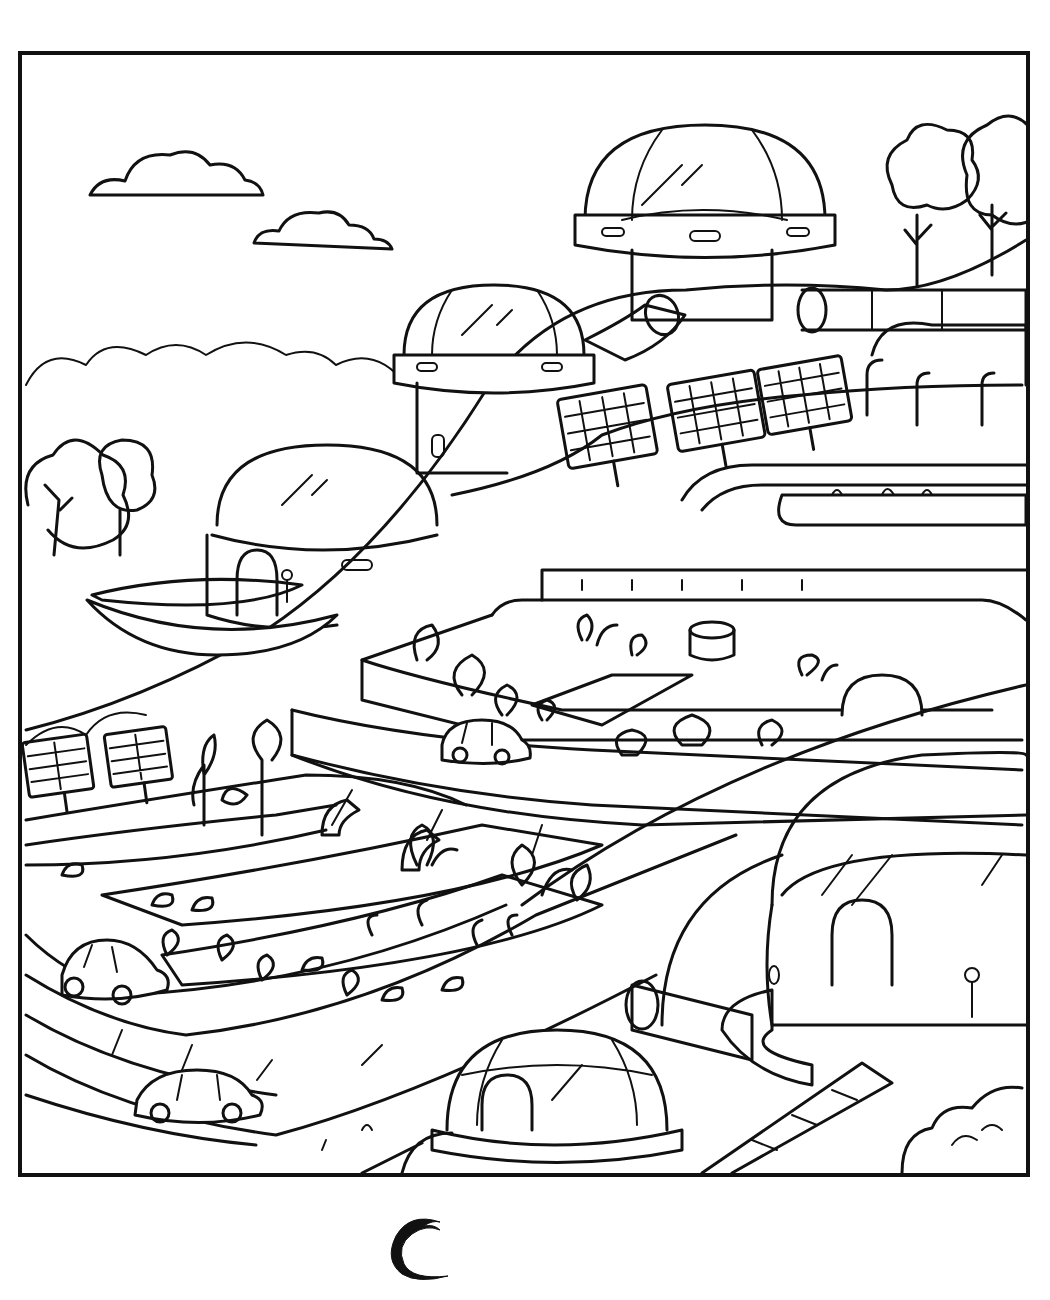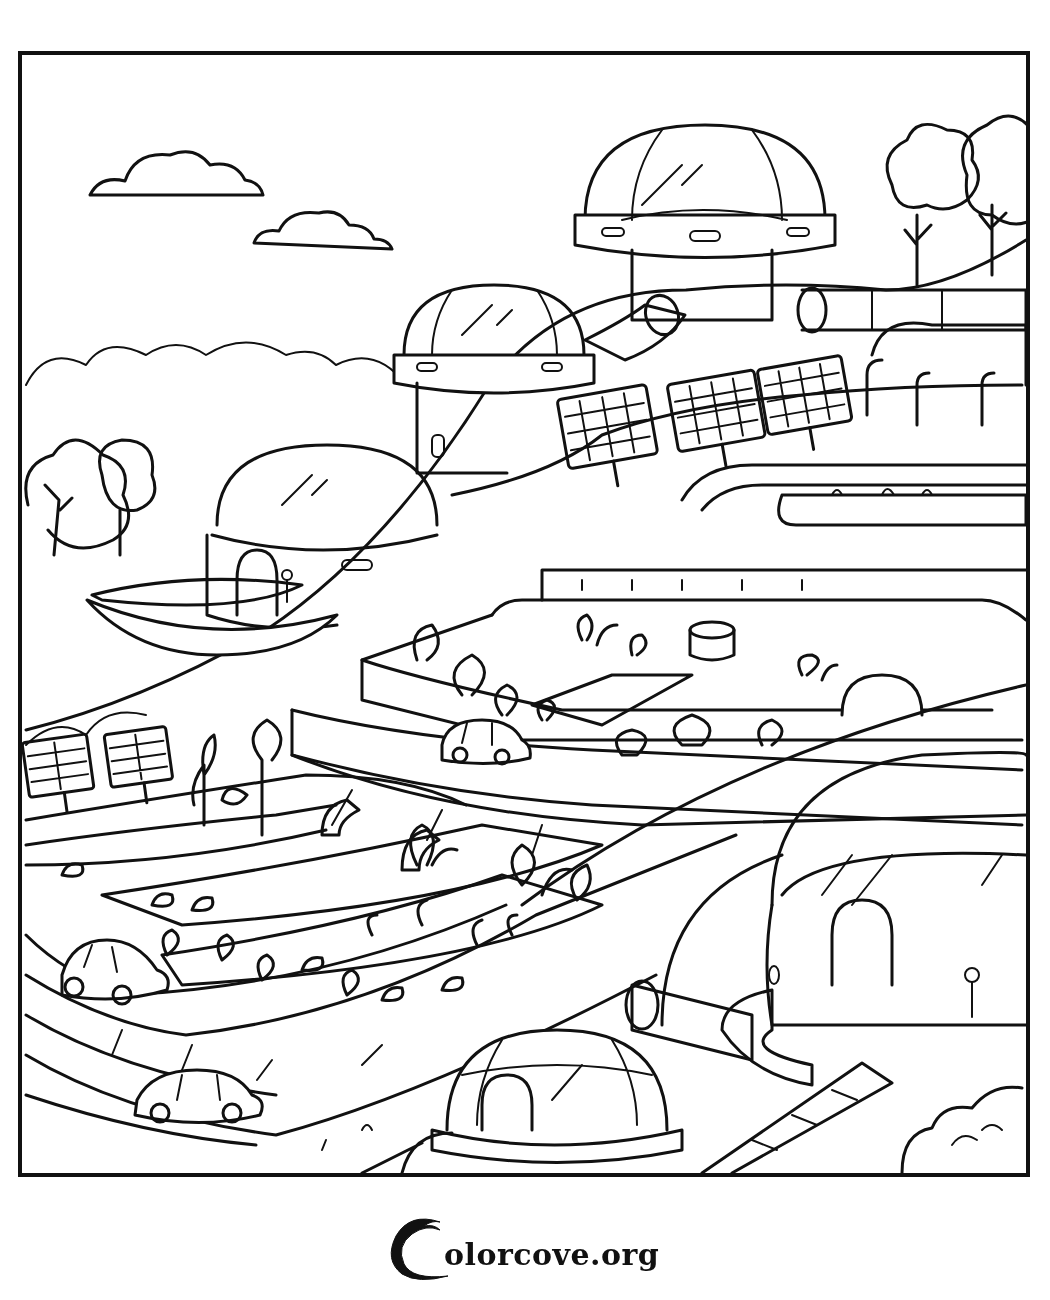--- a/index.html
+++ b/index.html
@@ -240,14 +240,13 @@
     <path class="thin" d="M930 1090 q10-15 25-5 M960 1075 q10-10 20 0"></path>
     <path class="thin" d="M340 1075 q5-10 10 0 M300 1095 l4-10"></path>
   </svg>
 </div>
 
 <div class="logo">
   <svg class="logo-mark" viewBox="0 0 64 72">
     <path d="M52 10 q-30-10-44 14 q-12 24 6 38 q16 10 46 2 q-36 4-44-12 q-8-18 8-30 q14-10 28-4 q-6-6-16-4 q8-6 16-4 z" fill="#111" stroke="#111" stroke-width="1"></path>
     <circle cx="48" cy="22" r="4" fill="#fff"></circle>
   </svg>
-  <span class="logo-text">olorcove.org</span>
 </div>
 
 </body></html>

